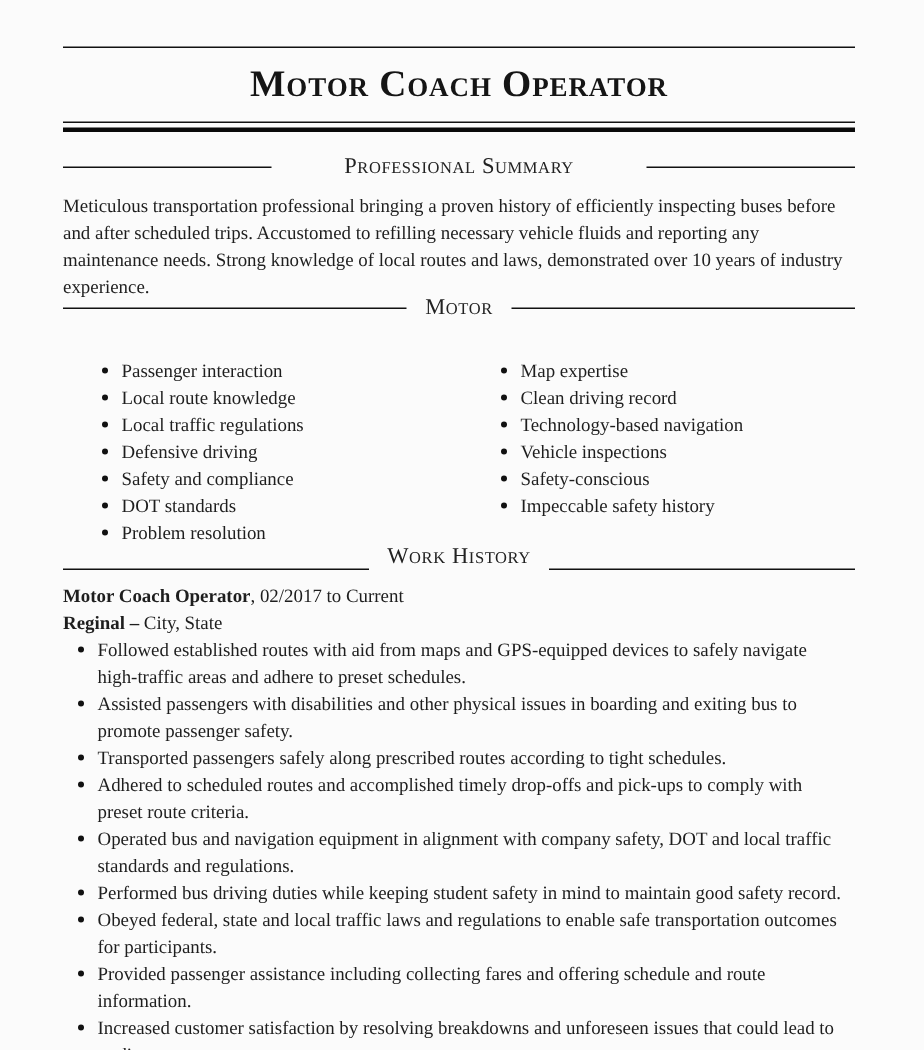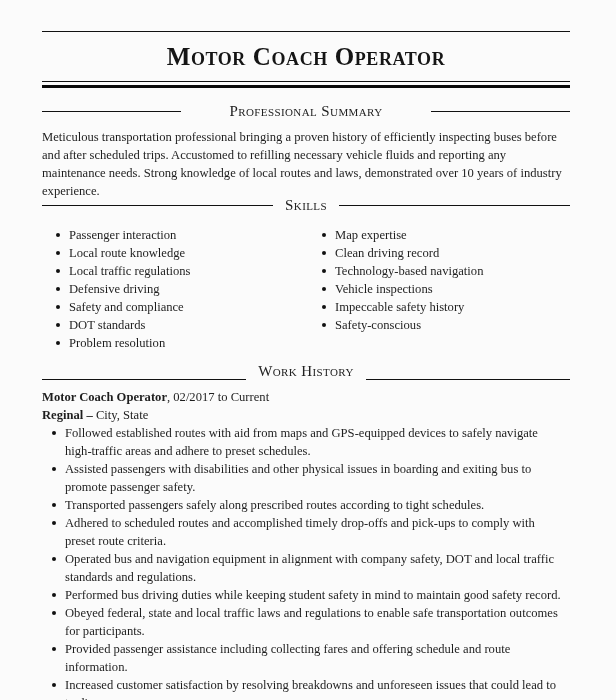--- a/index.html
+++ b/index.html
@@ -76,21 +76,21 @@
     .summary {
       position: absolute;
       left: 0; top: 128px;
       width: 530px;
       line-height: 18px;
       margin: 0;
     }
     .skills-col {
       position: absolute;
       top: 222px;
-      margin: 4px;
+      margin: 16px;
       padding: 0;
       list-style: none;
     }
     .skills-col.left { left: 10px; }
     .skills-col.right { left: 276px; }
     .bullet-item {
       position: relative;
       padding-left: 13px;
       line-height: 18px;
     }
@@ -136,39 +136,39 @@
 
   <div class="section-head" style="top:102px;gap:36px;">
     <div class="line"></div>
     <div class="label">Professional Summary</div>
     <div class="line"></div>
   </div>
   <p class="summary">Meticulous transportation professional bringing a proven history of efficiently inspecting buses before and after scheduled trips. Accustomed to refilling necessary vehicle fluids and reporting any maintenance needs. Strong knowledge of local routes and laws, demonstrated over 10 years of industry experience.</p>
 
   <div class="section-head" style="top:196px;">
     <div class="line"></div>
-    <div class="label">Skills</div>
+    <div class="label">Motor</div>
     <div class="line"></div>
   </div>
   <ul class="skills-col left">
     <li class="bullet-item">Passenger interaction</li>
     <li class="bullet-item">Local route knowledge</li>
     <li class="bullet-item">Local traffic regulations</li>
     <li class="bullet-item">Defensive driving</li>
     <li class="bullet-item">Safety and compliance</li>
     <li class="bullet-item">DOT standards</li>
     <li class="bullet-item">Problem resolution</li>
   </ul>
   <ul class="skills-col right">
     <li class="bullet-item">Map expertise</li>
     <li class="bullet-item">Clean driving record</li>
     <li class="bullet-item">Technology-based navigation</li>
     <li class="bullet-item">Vehicle inspections</li>
+    <li class="bullet-item">Safety-conscious</li>
     <li class="bullet-item">Impeccable safety history</li>
-    <li class="bullet-item">Safety-conscious</li>
   </ul>
 
   <div class="section-head" style="top:362px;align-items:flex-end;">
     <div class="line"></div>
     <div class="label">Work History</div>
     <div class="line"></div>
   </div>
 
   <div class="job">
     <div class="job-line">

